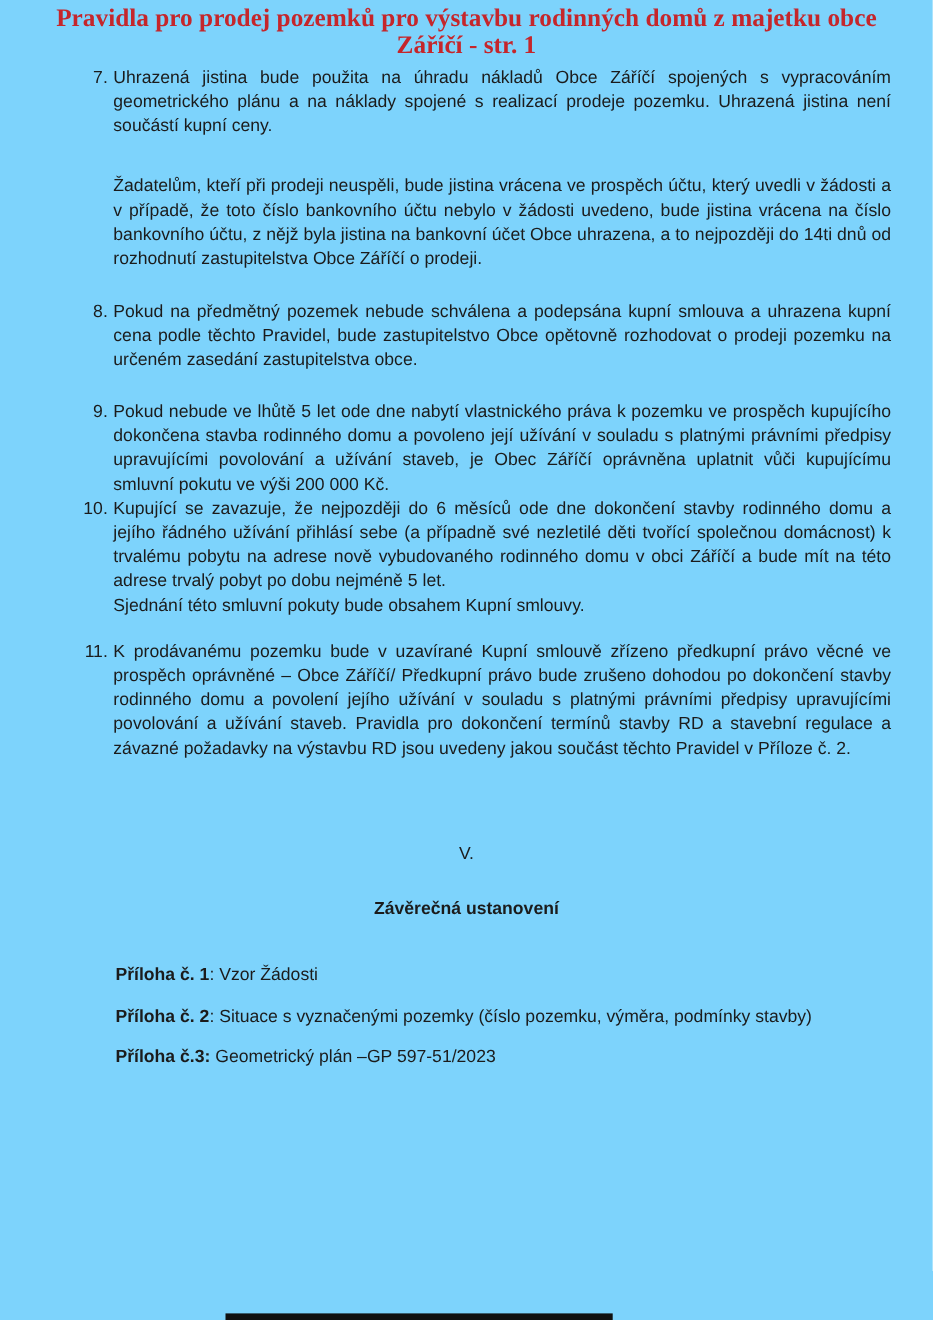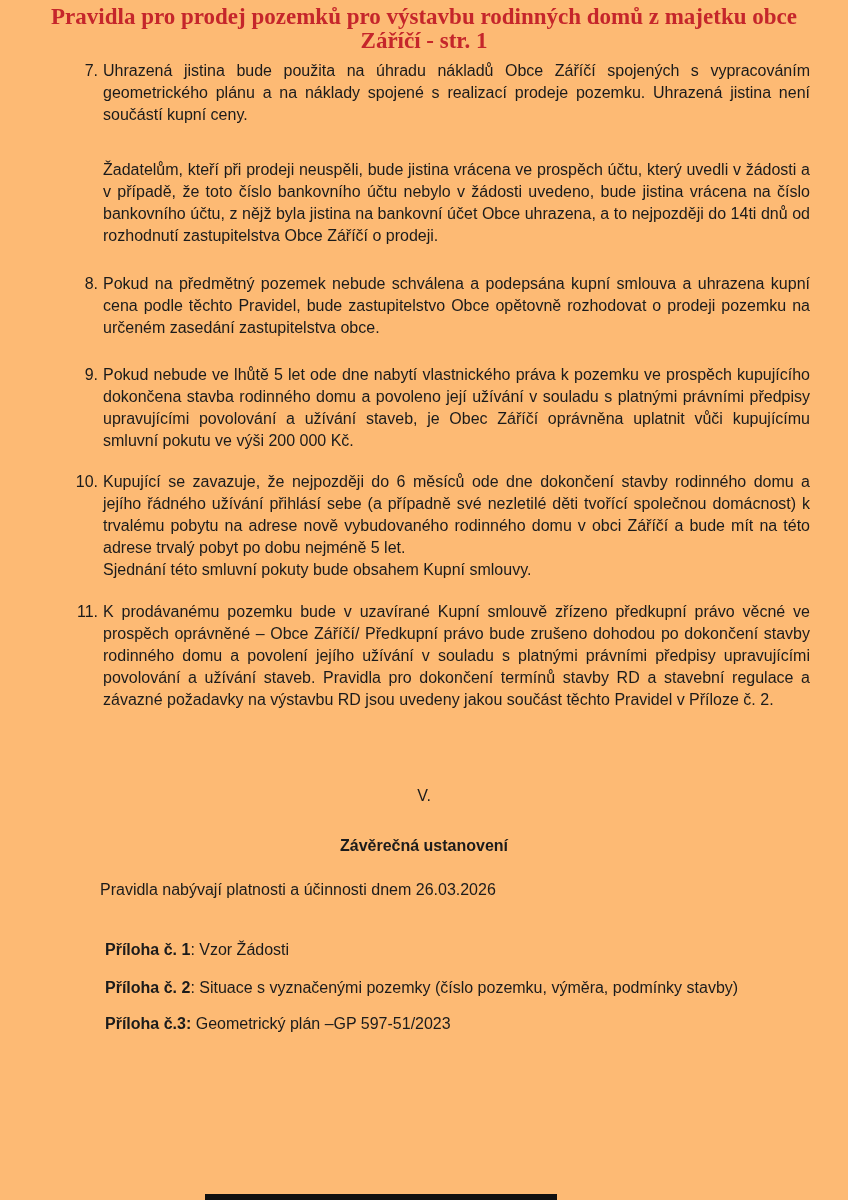--- a/index.html
+++ b/index.html
@@ -5,21 +5,21 @@
   html, body {
     margin: 0;
     padding: 0;
     background: #ffffff;
   }
   #page {
     position: relative;
     width: 848px;
     height: 1200px;
     margin: 0 auto;
-    background: #fdba74;
+    background: #7dd3fc;
     overflow: hidden;
     font-family: "Liberation Sans", "DejaVu Sans", sans-serif;
     font-size: 16px;
     line-height: 22px;
     color: #1b1b1b;
   }
   
   #doc-title {
     padding-top: 5px;
     text-align: center;
@@ -45,21 +45,21 @@
   }
   .item p {
     margin: 0;
     text-align: justify;
   }
   .item p.gap-20 { margin-top: 33px; }
   .item p.gap-10 { margin-top: 10px; }
   .mt-7  { margin-top: 7px; }
   .mt-26 { margin-top: 26px; }
   .mt-25 { margin-top: 25px; }
-  .mt-19 { margin-top: 19px; }
+  .mt-19 { }
   .mt-20 { margin-top: 20px; }
   
   #section-numeral {
     margin-top: 74px;
     text-align: center;
   }
   #closing-heading {
     margin-top: 28px;
     text-align: center;
     font-weight: bold;
@@ -123,21 +123,20 @@
 
   <div class="item mt-20">
     <span class="num">11.</span>
     <p>K prodávanému pozemku bude v uzavírané Kupní smlouvě zřízeno předkupní právo věcné ve prospěch oprávněné – Obce Záříčí/ Předkupní právo bude zrušeno dohodou po dokončení stavby rodinného domu a povolení jejího užívání v souladu s platnými právními předpisy upravujícími povolování a užívání staveb. Pravidla pro dokončení termínů stavby RD a stavební regulace a závazné požadavky na výstavbu RD jsou uvedeny jakou součást těchto Pravidel v Příloze č. 2.</p>
   </div>
 
   <div id="section-numeral">V.</div>
 
   <div id="closing-heading">Závěrečná ustanovení</div>
 
-  <div id="effective-line">Pravidla nabývají platnosti a účinnosti dnem 26.03.2026</div>
 
   <div class="attachment att-1">
     <span class="att-label">Příloha č. 1</span><span>: Vzor Žádosti</span>
   </div>
 
   <div class="attachment att-2">
     <span class="att-label">Příloha č. 2</span><span>: Situace s vyznačenými pozemky (číslo pozemku, výměra, podmínky stavby)</span>
   </div>
 
   <div class="attachment att-3">

